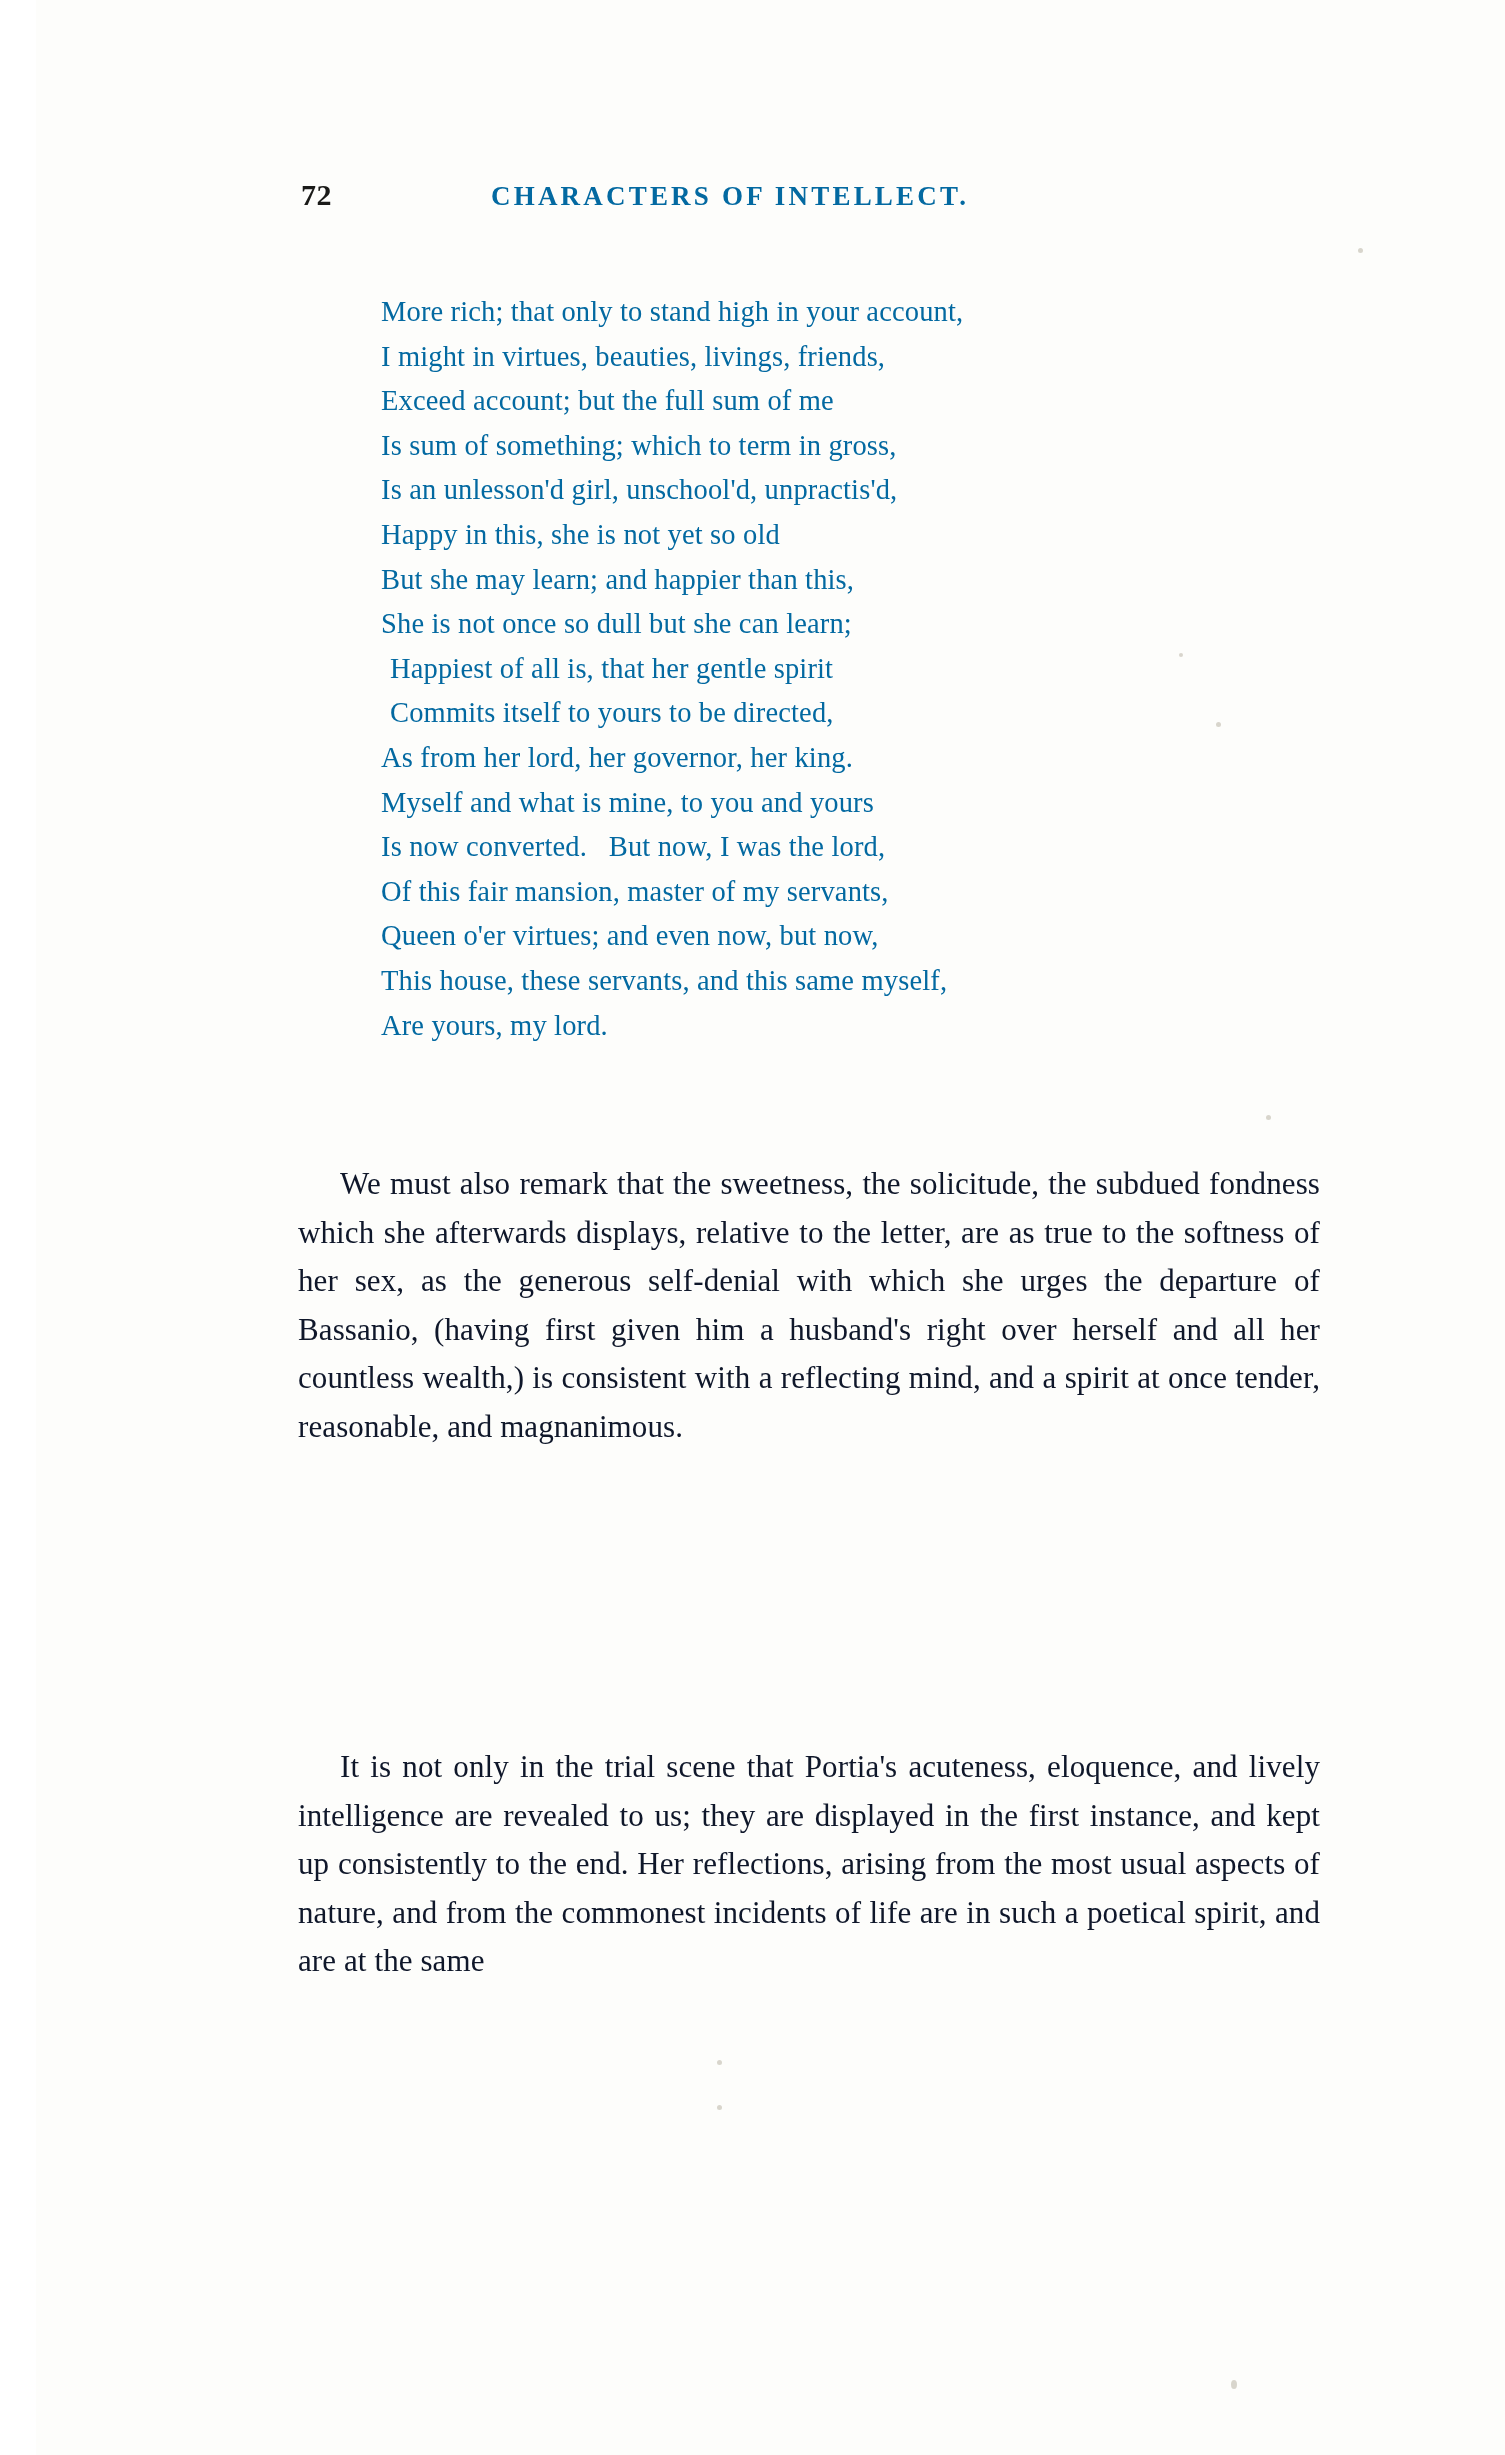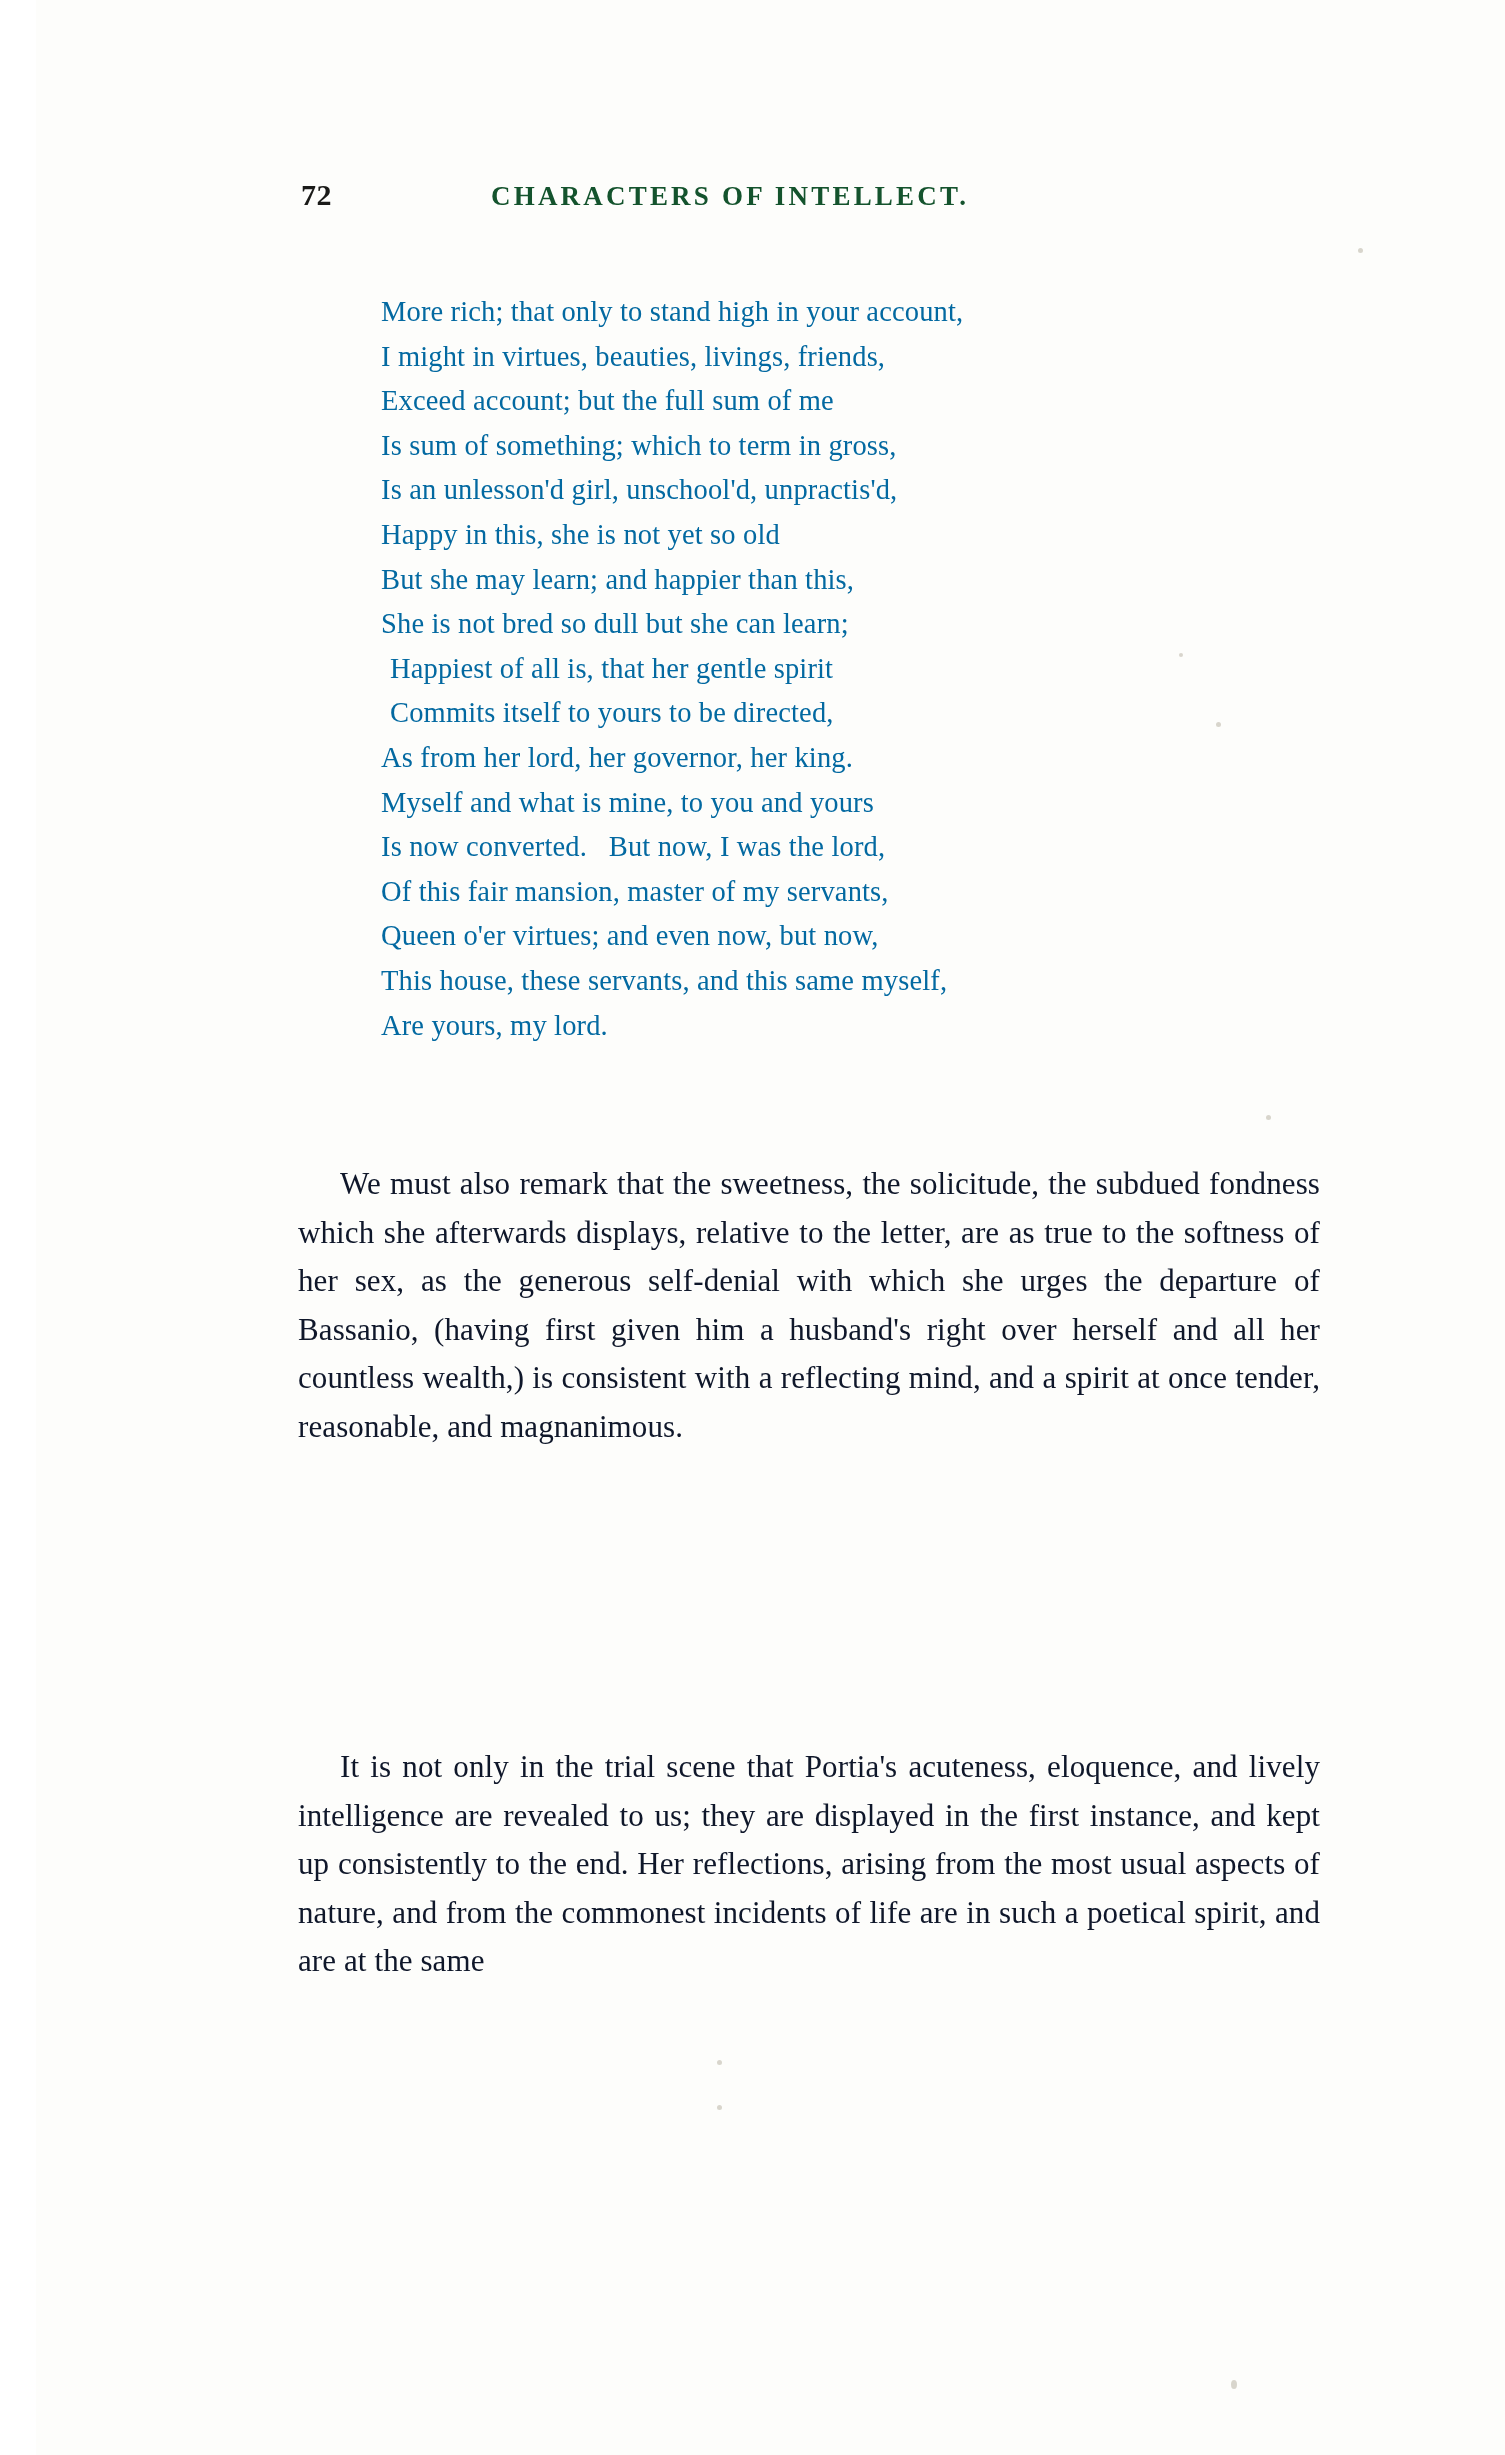--- a/index.html
+++ b/index.html
@@ -40,21 +40,21 @@
     letter-spacing: 0.5px;
     color: #1a1a18;
   }
   .head-title {
     position: absolute;
     left: 190px;
     top: 3px;
     font-size: 27px;
     font-weight: bold;
     letter-spacing: 3.2px;
-    color: #14532d;
+    color: #0369a1;
     font-family: Liberation Serif, serif;
   }
   
   .verse {
     position: absolute;
     top: 290px;
     left: 345px;
     width: 960px;
   }
   .verse-line {
@@ -103,21 +103,21 @@
   </div>
 
   <div class="verse">
     <div class="verse-line">More rich; that only to stand high in your account,</div>
     <div class="verse-line">I might in virtues, beauties, livings, friends,</div>
     <div class="verse-line">Exceed account; but the full sum of me</div>
     <div class="verse-line">Is sum of something; which to term in gross,</div>
     <div class="verse-line">Is an unlesson'd girl, unschool'd, unpractis'd,</div>
     <div class="verse-line">Happy in this, she is not yet so old</div>
     <div class="verse-line">But she may learn; and happier than this,</div>
-    <div class="verse-line">She is not bred so dull but she can learn;</div>
+    <div class="verse-line">She is not once so dull but she can learn;</div>
     <div class="verse-line ind">Happiest of all is, that her gentle spirit</div>
     <div class="verse-line ind">Commits itself to yours to be directed,</div>
     <div class="verse-line">As from her lord, her governor, her king.</div>
     <div class="verse-line">Myself and what is mine, to you and yours</div>
     <div class="verse-line">Is now converted.   But now, I was the lord,</div>
     <div class="verse-line">Of this fair mansion, master of my servants,</div>
     <div class="verse-line">Queen o'er virtues; and even now, but now,</div>
     <div class="verse-line">This house, these servants, and this same myself,</div>
     <div class="verse-line">Are yours, my lord.</div>
   </div>

